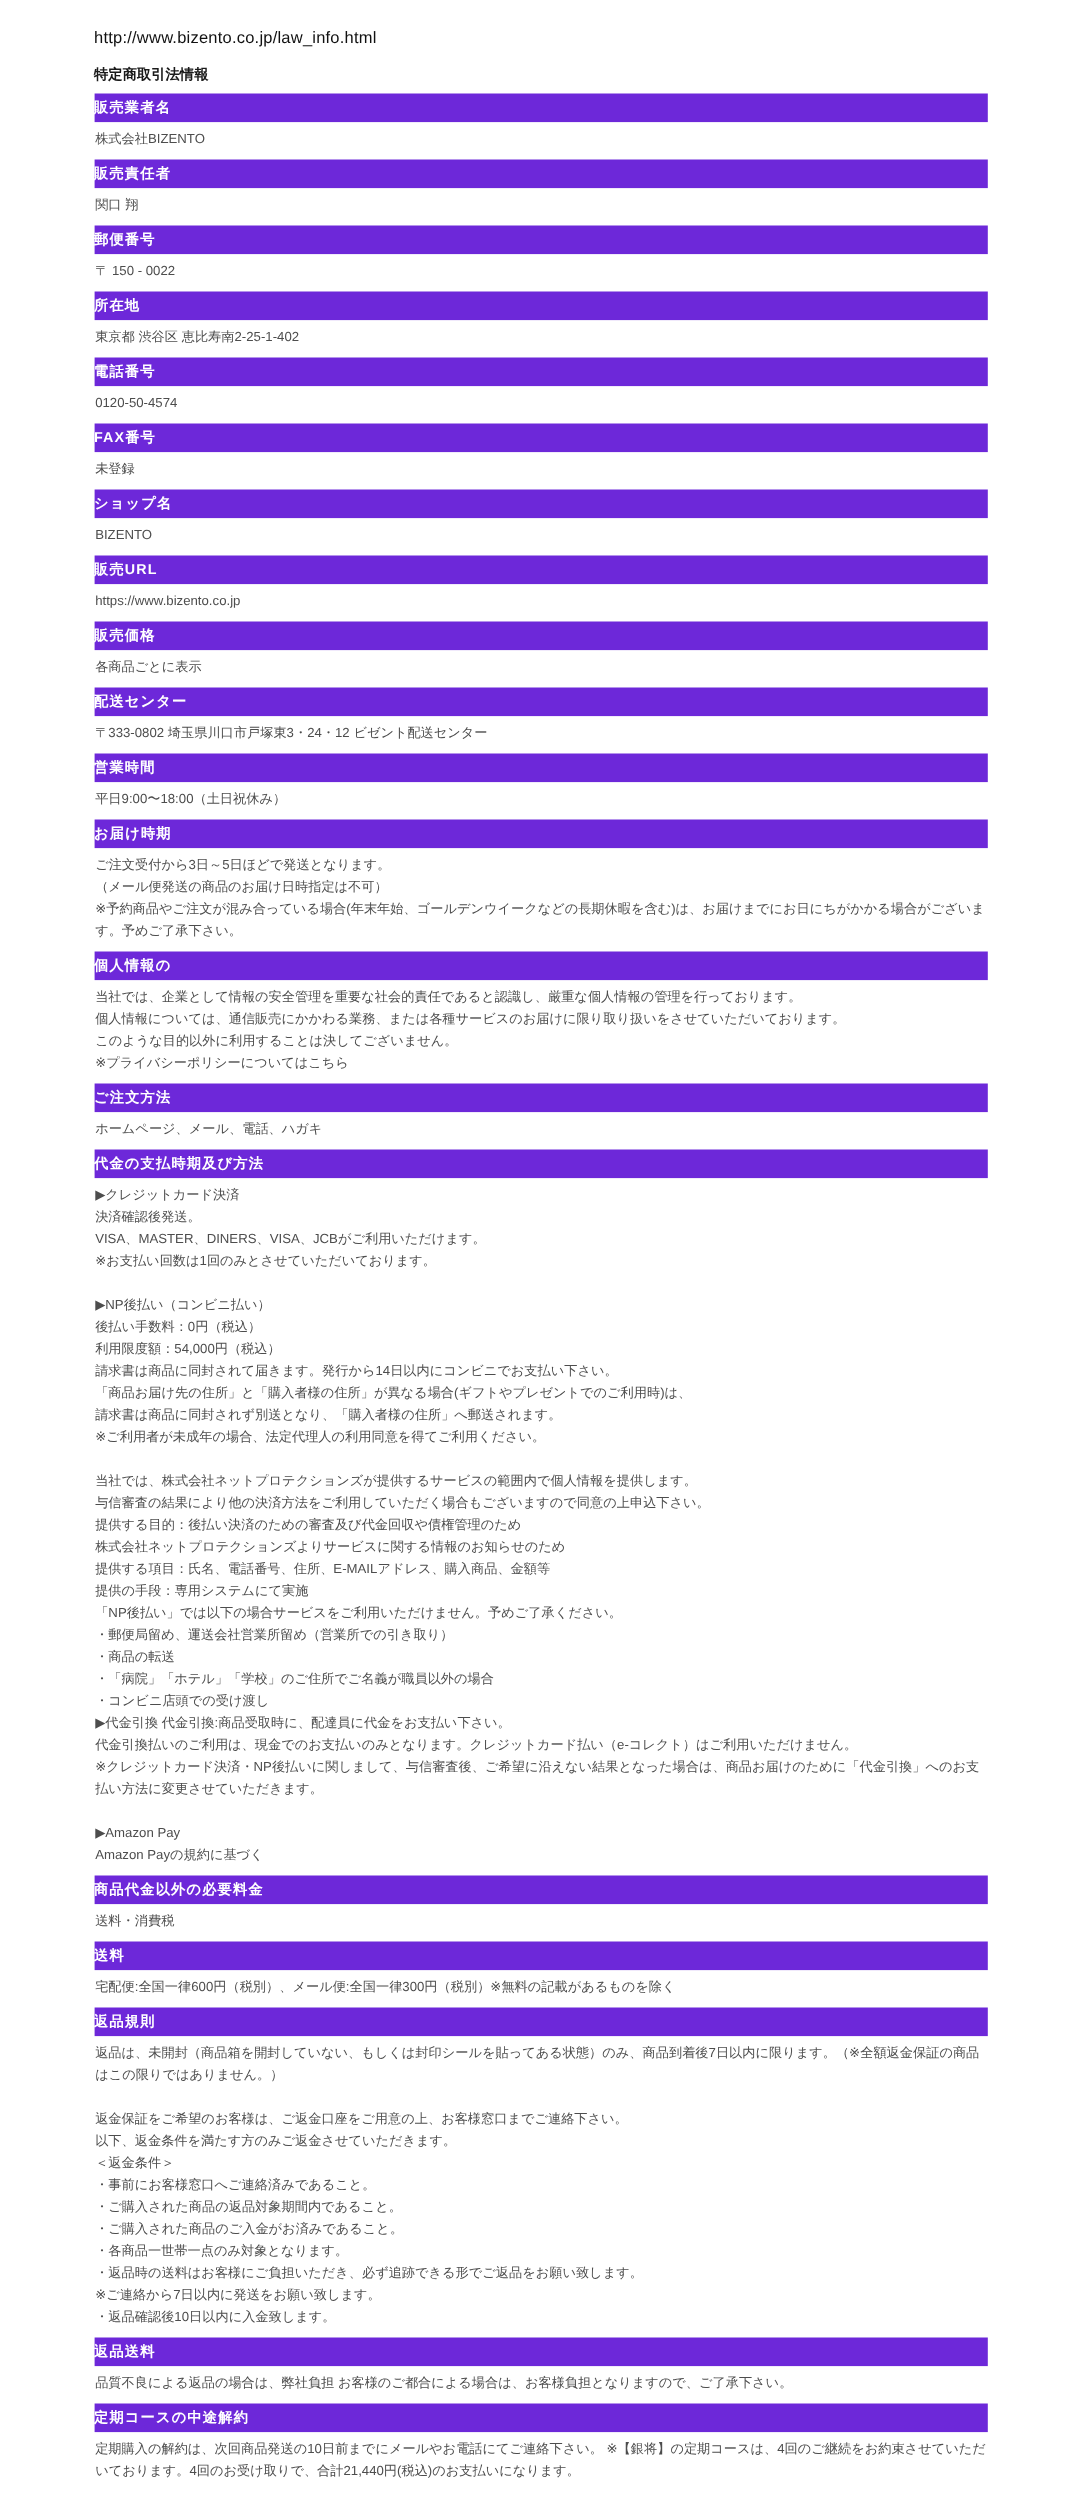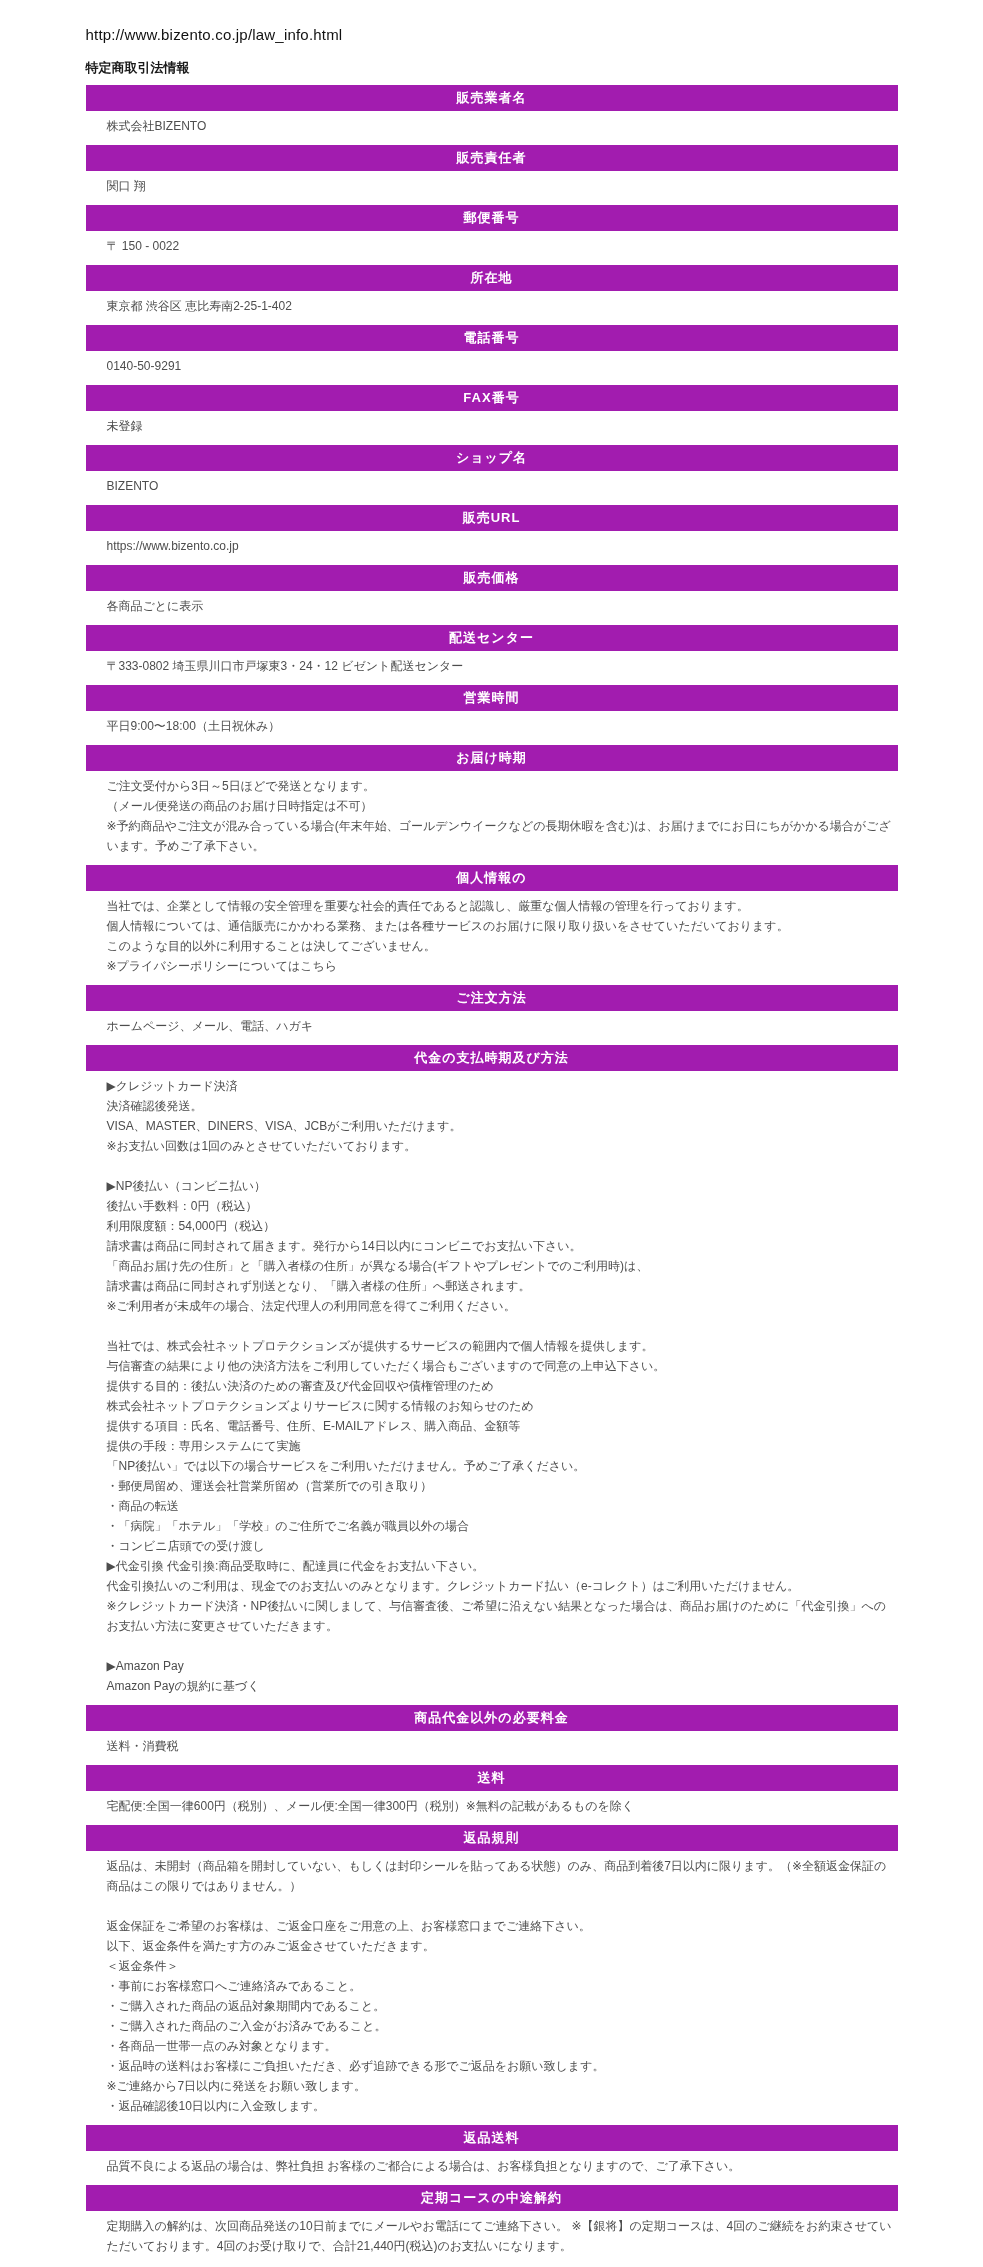--- a/index.html
+++ b/index.html
@@ -21,32 +21,30 @@
     margin: 2px 0 16px 0;
     letter-spacing: 0.2px;
   }
   .page-title {
     font-size: 13px;
     font-weight: bold;
     color: #1a1a1a;
     margin: 0 0 8px 0;
   }
   .bar {
-    background: #a21caf;
+    background: #6d28d9;
     height: 26px;
     line-height: 26px;
-    text-align: center;
     color: #ffffff;
     font-size: 13px;
     font-weight: bold;
     letter-spacing: 1px;
   }
   .section-body {
     padding: 5px 1px 9px;
-    margin-left: 20px;
   }
   .line {
     margin: 0;
     font-size: 12px;
     line-height: 20px;
     color: #4d4d4d;
   }
   .line.blank {
     min-height: 20px;
   }
@@ -105,21 +103,21 @@
       <div class="section-body">
           <p class="line">東京都 渋谷区 恵比寿南2-25-1-402</p>
         </div>
     </section>
 
     <section class="law-section">
       <div class="bar">
         <span class="bar-label">電話番号</span>
       </div>
       <div class="section-body">
-          <p class="line">0140-50-9291</p>
+          <p class="line">0120-50-4574</p>
         </div>
     </section>
 
     <section class="law-section">
       <div class="bar">
         <span class="bar-label">FAX番号</span>
       </div>
       <div class="section-body">
           <p class="line">未登録</p>
         </div>

